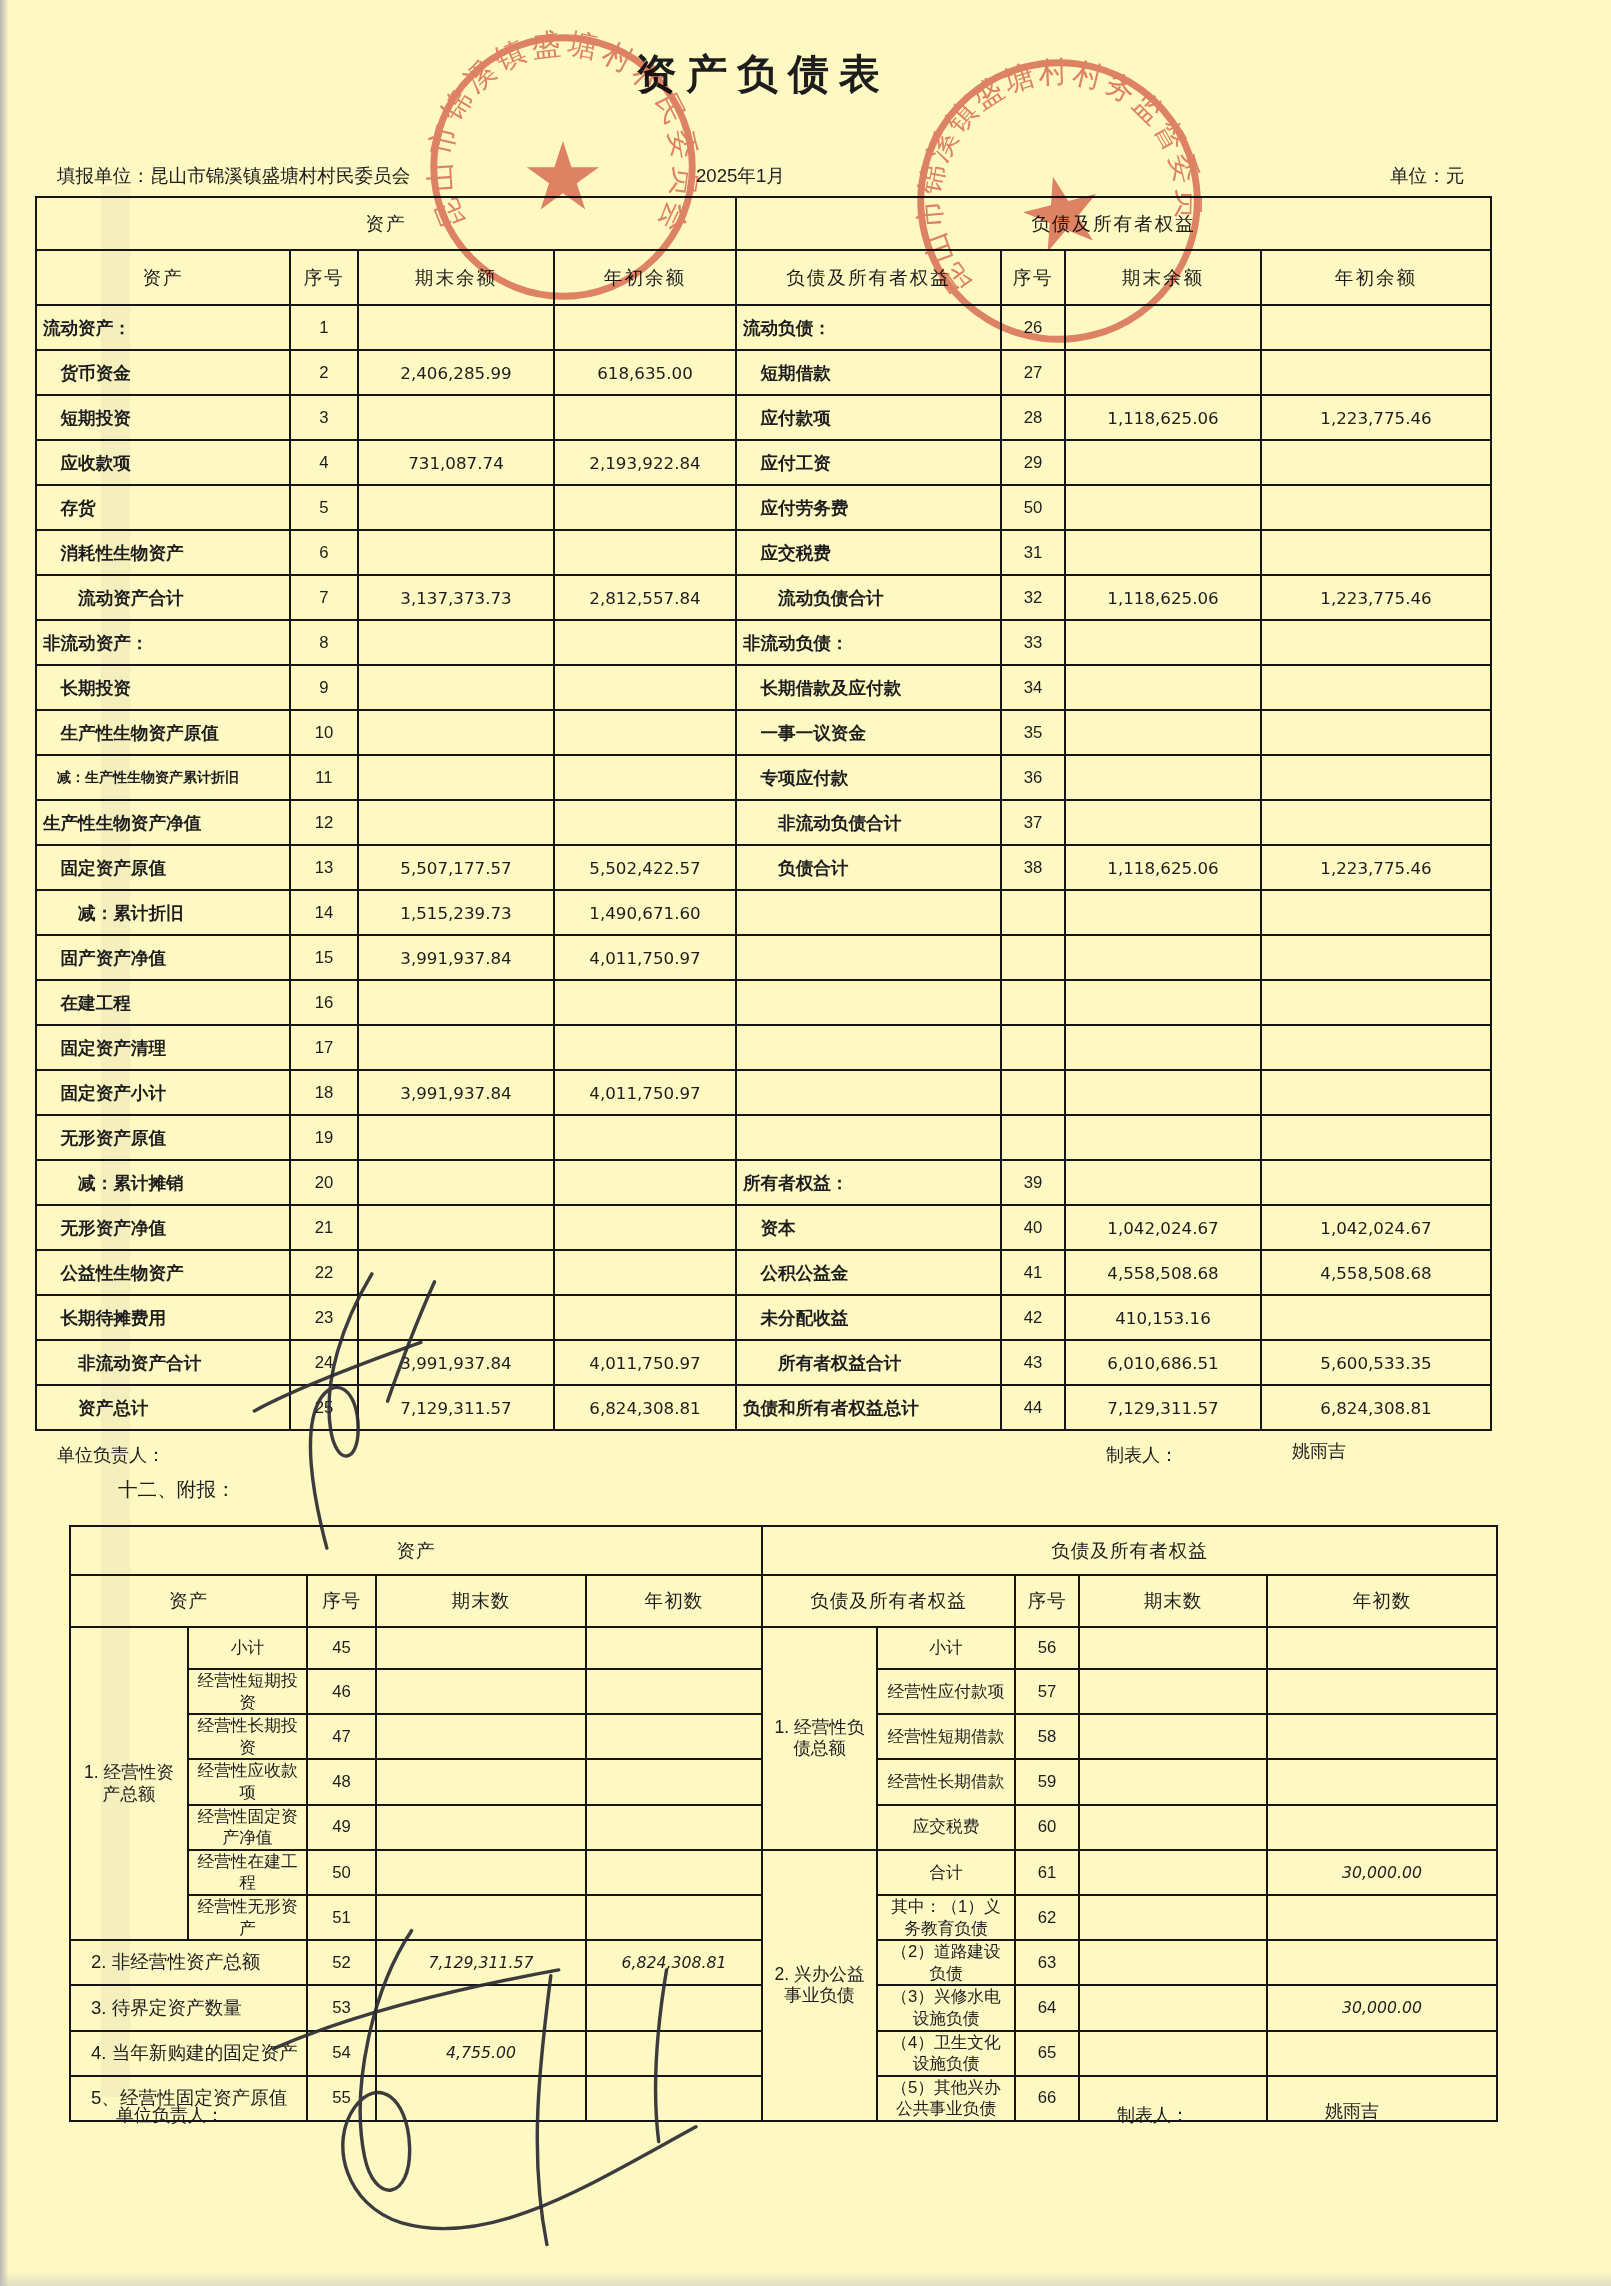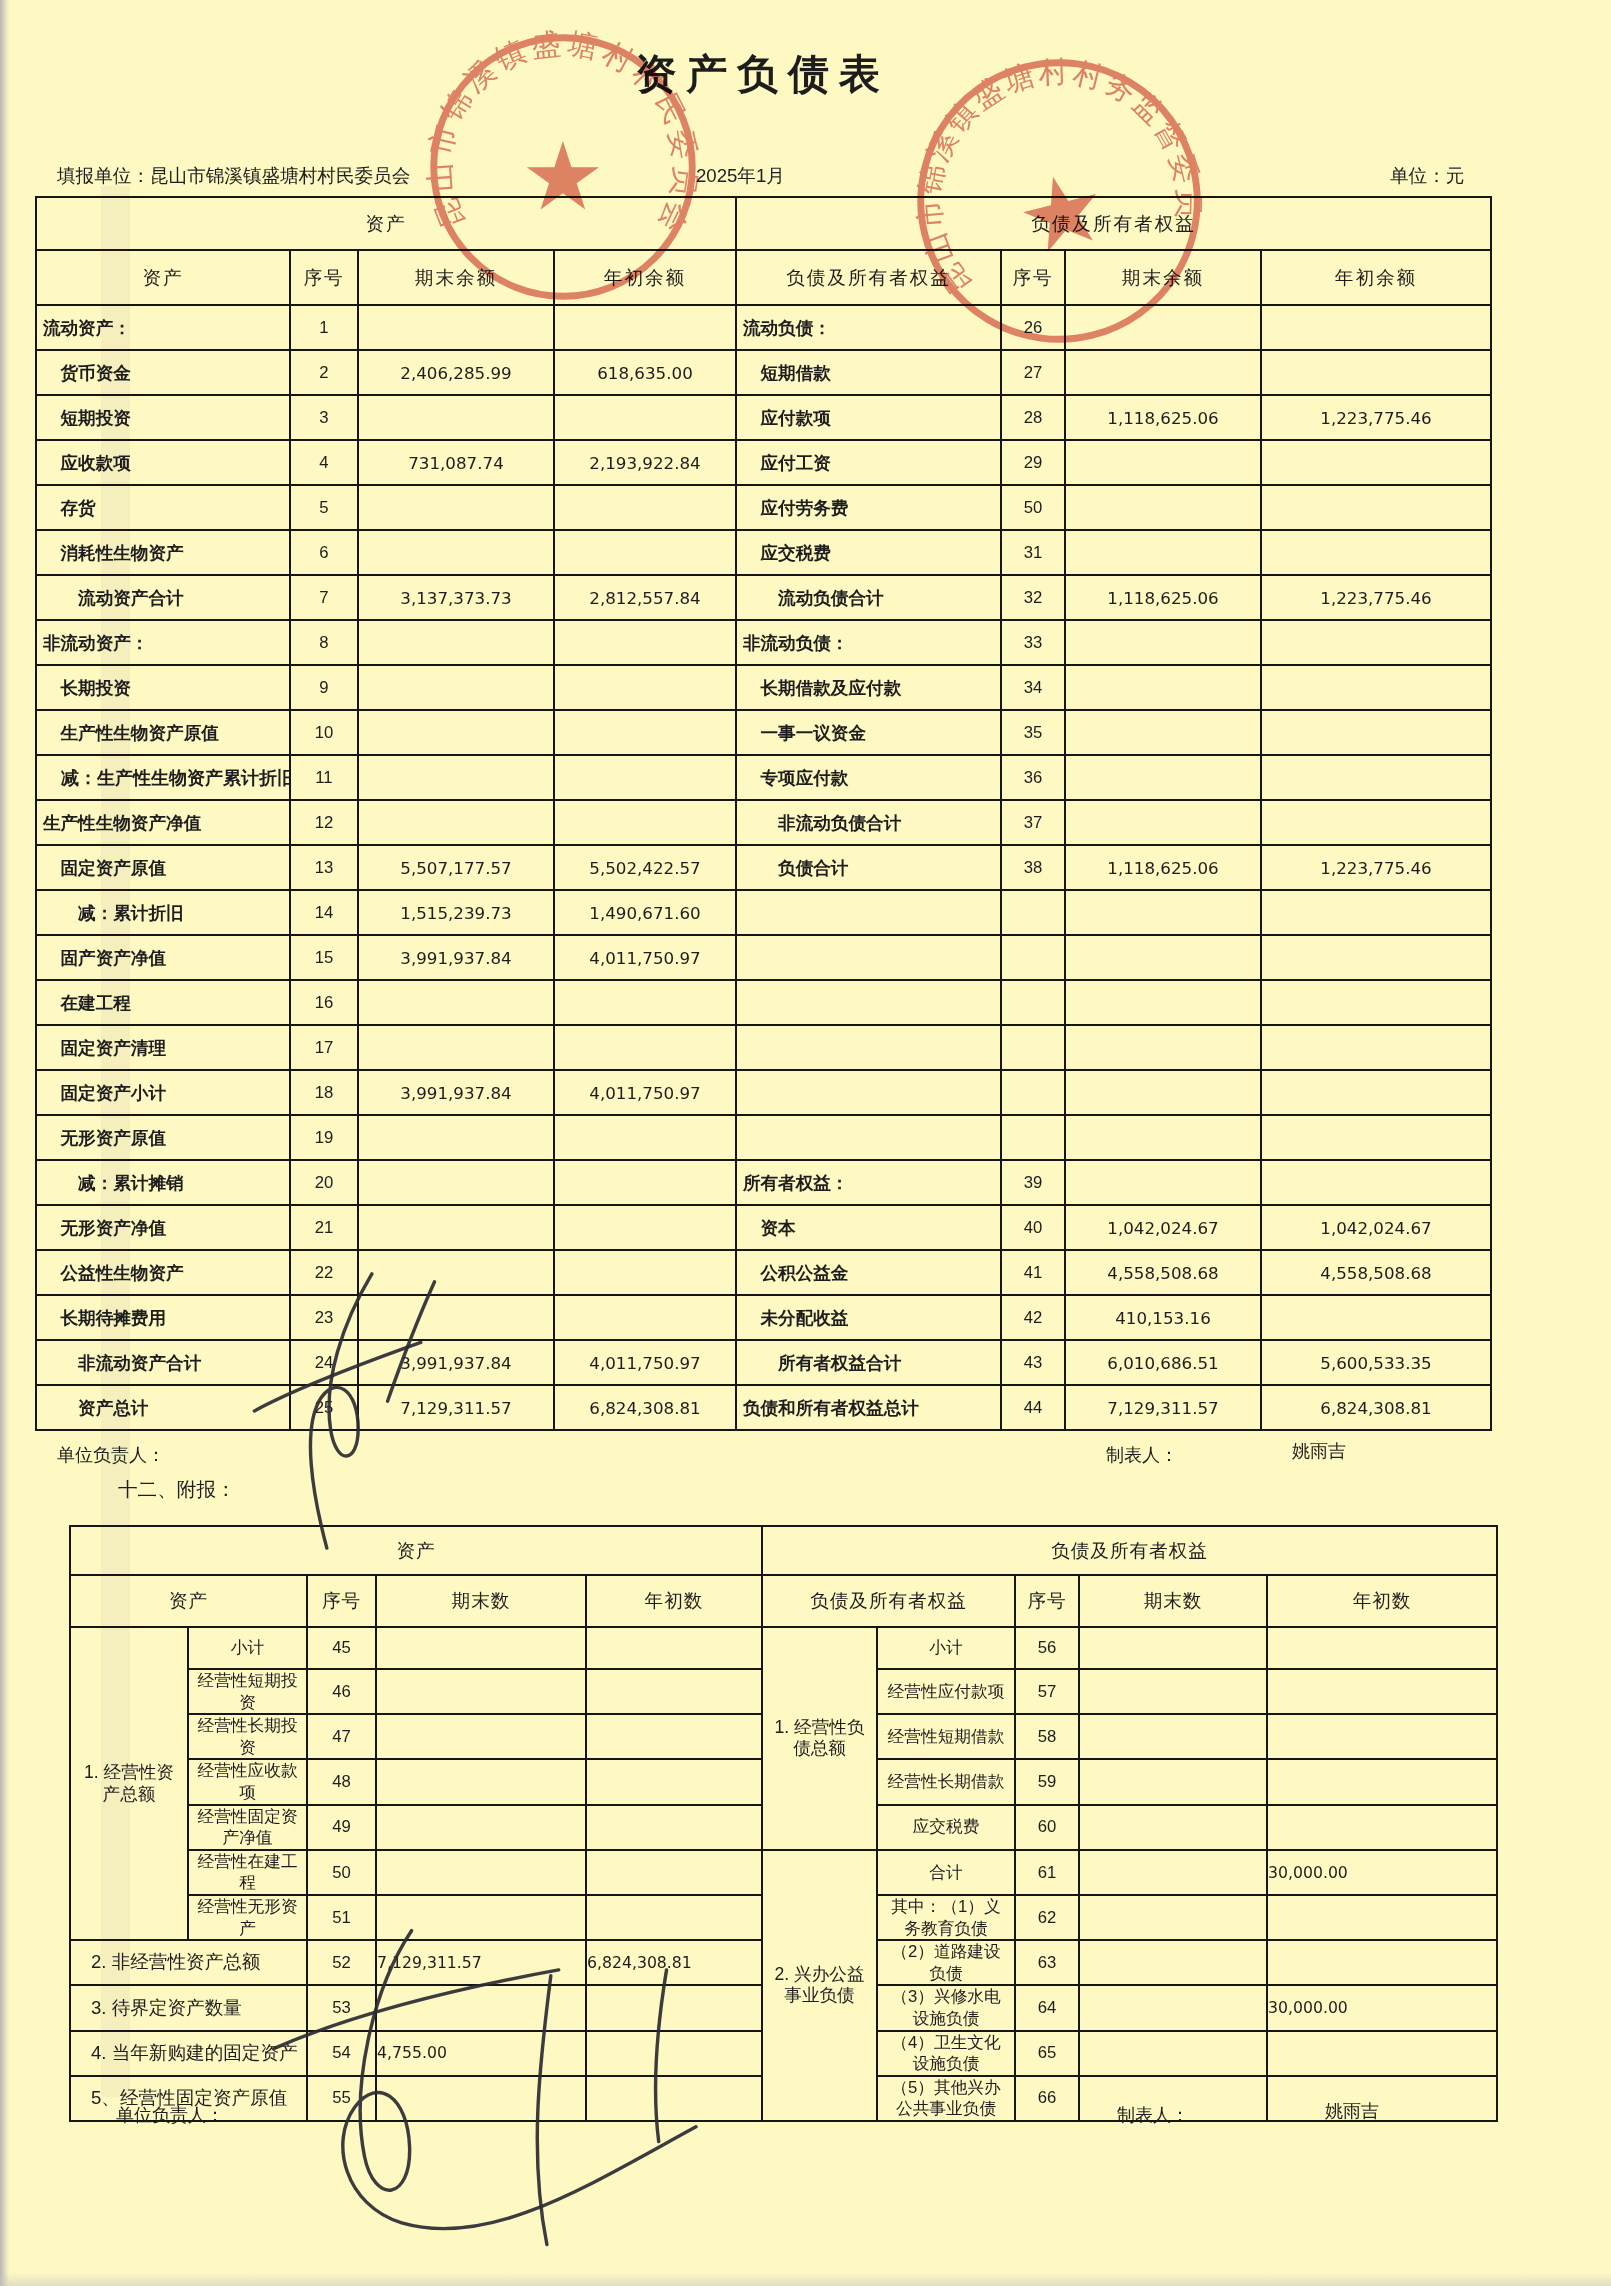--- a/index.html
+++ b/index.html
@@ -19,33 +19,33 @@
   table{border-collapse:collapse;table-layout:fixed;position:absolute;background:transparent;}
   td,th{border:2px solid #161616;font-weight:400;overflow:hidden;vertical-align:middle;padding:0;}
   .main{left:35px;top:196px;width:1455px;border:2.9px solid #111;}
   .main th{font-size:18.6px;letter-spacing:2px;}
   .main tr.h1{height:53px;}
   .main tr.h2{height:55px;}
   .main tbody tr{height:45px;}
   .main td.lbl{font-size:17.6px;text-align:left;padding-left:5.9px;white-space:nowrap;font-weight:bold;}
   .main td.num{font-size:16.7px;text-align:center;}
   .main td.val{font-size:16.7px;text-align:center;font-family:"DejaVu Sans",sans-serif;}
-  .main tbody tr:nth-child(11) td.lbl:first-child{font-size:18px;margin-left:40px;}
+  .main tbody tr:nth-child(11) td.lbl:first-child{font-size:14px;margin-left:40px;}
   
   .apx{left:69px;top:1525px;width:1426px;border:2.9px solid #111;}
   .apx th{font-size:18.6px;letter-spacing:1px;}
   .apx tr.h1{height:49px;}
   .apx tr.h2{height:52px;}
   .apx tbody tr{height:42px;}
   .apx td{font-size:16.7px;line-height:21.6px;}
   .apx td.grp{font-size:17.6px;text-align:center;padding:0 5.9px;}
   .apx td.sub{text-align:center;padding:0 7.8px;}
   .apx td.name2{font-size:18.6px;text-align:left;padding-left:20px;line-height:22.5px;}
   .apx td.num{text-align:center;}
-  .apx td.val{text-align:left;font-family:"DejaVu Sans",sans-serif;font-size:15.7px;}
+  .apx td.val{text-align:center;font-family:"DejaVu Sans",sans-serif;font-size:15.7px;font-style:italic;}
   
   .foot span{position:absolute;font-size:18px;}
   .apx-title{position:absolute;left:118px;top:1476px;font-size:19.6px;}
   
   .stamp{position:absolute;color:#cf4a44;opacity:.68;mix-blend-mode:multiply;}
   .stamp text{fill:currentColor;font-family:"Liberation Sans",sans-serif;}
   
   .sig{position:absolute;}
   .sig path{fill:none;stroke:#2b2b33;stroke-width:3.5;stroke-linecap:round;opacity:.92;}
 </style>

